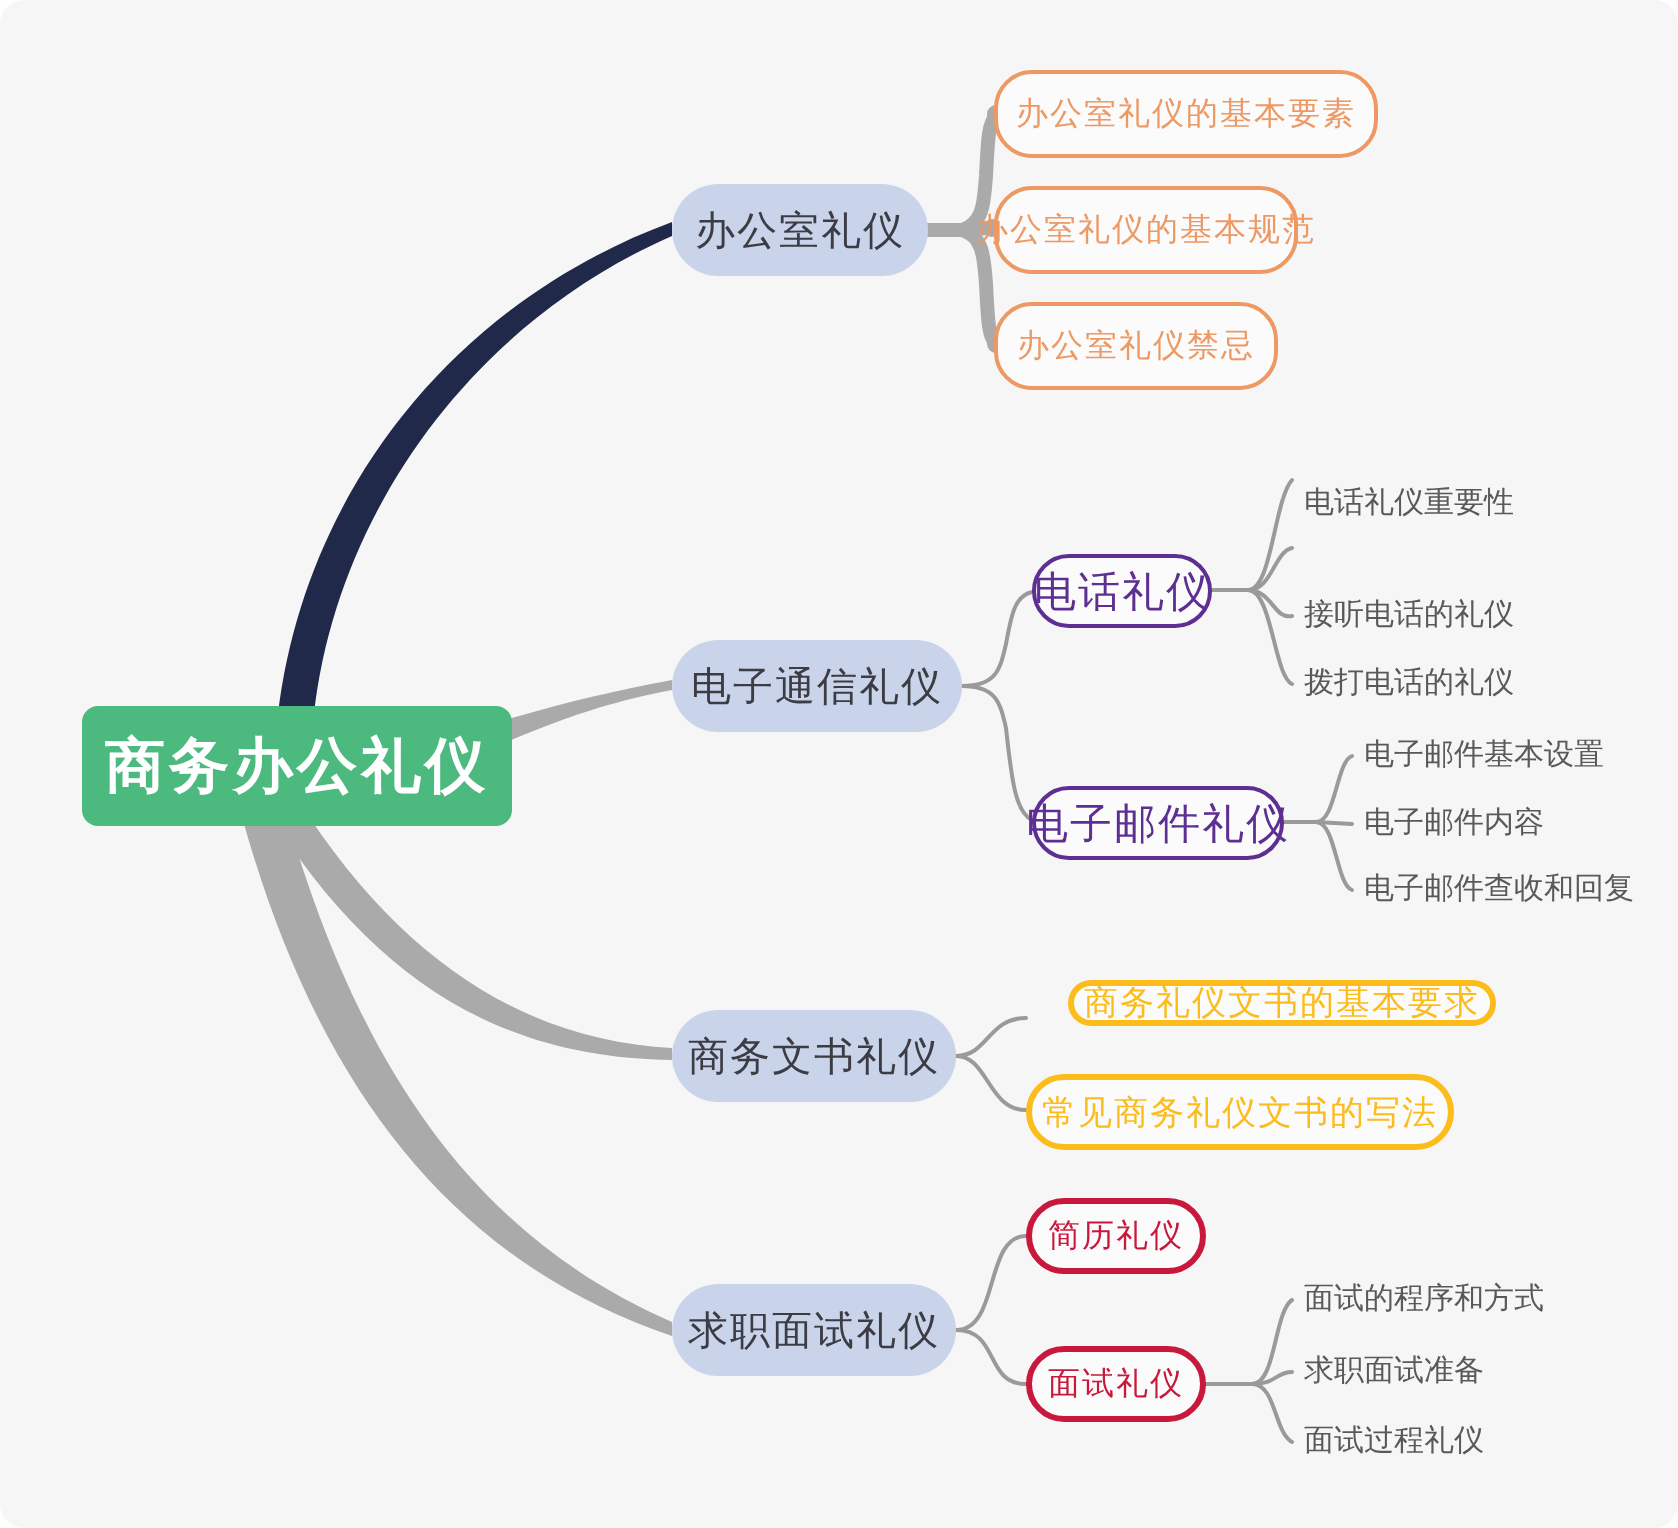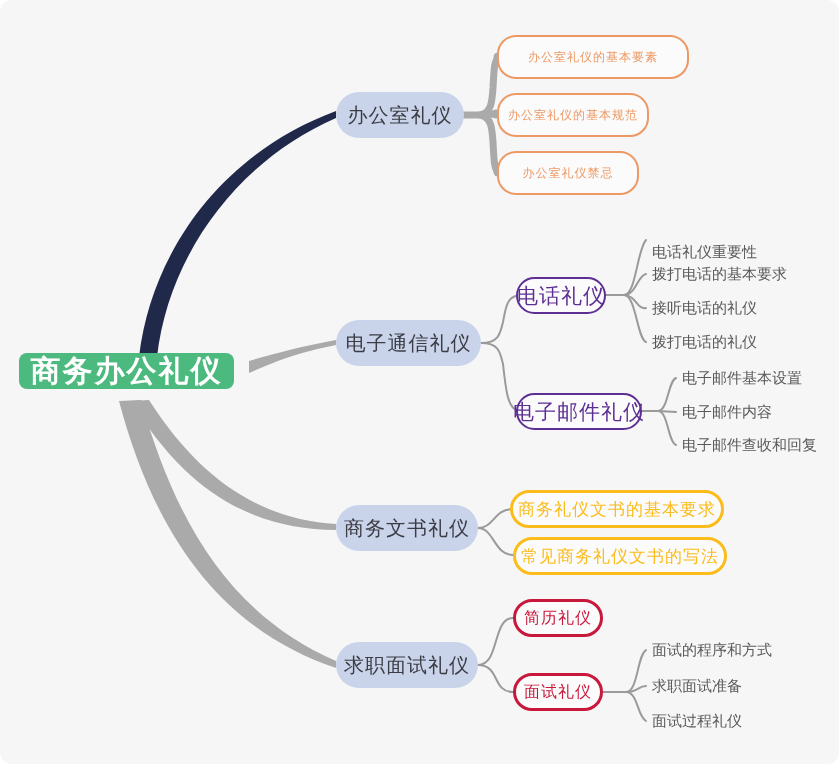--- a/index.html
+++ b/index.html
@@ -15,21 +15,21 @@
   }
   .root-node{
     background:var(--root-bg);color:var(--root-text);
     border-radius:8px;font-size:30px;font-weight:600;letter-spacing:2px;
   }
   .branch{
     background:var(--branch-bg);color:var(--branch-text);
     border-radius:23px;font-size:20px;letter-spacing:1px;
   }
   .child{border-radius:19px;background:#fbfbfc;letter-spacing:1px;}
-  .child.orange{border:2px solid var(--orange);color:var(--orange);font-size:12px;}
+  .child.orange{border:2px solid var(--orange);color:var(--orange);font-size:16px;}
   .child.purple{border:2px solid var(--purple);color:var(--purple);font-size:21px;}
   .child.yellow{border:3px solid var(--yellow);color:var(--yellow);font-size:17px;}
   .child.red{border:3px solid var(--red);color:var(--red);font-size:16px;}
   .leaf{
     position:absolute;font-size:15px;color:var(--leaf-text);
     height:20px;line-height:20px;white-space:nowrap;cursor:default;
   }
   .taper{stroke:none;}
   .taper.dark{fill:var(--line-dark);}
   .taper.gray{fill:var(--line-gray);}
@@ -93,44 +93,43 @@
     </g>
 
     <g>
       <path class="wire" d="M603,692 L626,692"></path>
       <path class="wire" d="M626,692 C638,692 637,656 646,650"></path>
       <path class="wire" d="M626,692 C638,692 638,686 646,686"></path>
       <path class="wire" d="M626,692 C638,692 637,716 646,721"></path>
     </g>
   </svg>
 
-  <div class="node root-node" style="left:19px;top:353px;width:215px;height:36px;">商务办公礼仪</div>
+  <div class="node root-node" style="left:41px;top:353px;width:215px;height:60px;">商务办公礼仪</div>
 
   <div class="node branch" style="left:336px;top:92px;width:128px;height:46px;">办公室礼仪</div>
   <div class="node branch" style="left:336px;top:320px;width:145px;height:46px;">电子通信礼仪</div>
   <div class="node branch" style="left:336px;top:505px;width:142px;height:46px;">商务文书礼仪</div>
   <div class="node branch" style="left:336px;top:642px;width:142px;height:46px;">求职面试礼仪</div>
 
   <div class="node child orange" style="left:497px;top:35px;width:192px;height:44px;">办公室礼仪的基本要素</div>
   <div class="node child orange" style="left:497px;top:93px;width:152px;height:44px;">办公室礼仪的基本规范</div>
   <div class="node child orange" style="left:497px;top:151px;width:142px;height:44px;">办公室礼仪禁忌</div>
 
   <div class="node child purple" style="left:516px;top:277px;width:90px;height:37px;">电话礼仪</div>
   <div class="node child purple" style="left:516px;top:393px;width:126px;height:37px;">电子邮件礼仪</div>
 
   <div class="leaf" style="left:652px;top:230px;margin-top:12px;">电话礼仪重要性</div>
-  <div class="leaf" style="left:652px;top:264px;">拨打电话的基本要求</div>
   <div class="leaf" style="left:652px;top:298px;">接听电话的礼仪</div>
   <div class="leaf" style="left:652px;top:332px;">拨打电话的礼仪</div>
 
   <div class="leaf" style="left:682px;top:368px;">电子邮件基本设置</div>
   <div class="leaf" style="left:682px;top:402px;">电子邮件内容</div>
   <div class="leaf" style="left:682px;top:435px;">电子邮件查收和回复</div>
 
-  <div class="node child yellow" style="left:510px;top:490px;width:214px;height:38px;">商务礼仪文书的基本要求</div>
+  <div class="node child yellow" style="left:534px;top:490px;width:214px;height:23px;">商务礼仪文书的基本要求</div>
   <div class="node child yellow" style="left:513px;top:537px;width:214px;height:38px;">常见商务礼仪文书的写法</div>
 
   <div class="node child red" style="left:513px;top:599px;width:90px;height:38px;">简历礼仪</div>
   <div class="node child red" style="left:513px;top:673px;width:90px;height:38px;">面试礼仪</div>
 
   <div class="leaf" style="left:652px;top:640px;">面试的程序和方式</div>
   <div class="leaf" style="left:652px;top:676px;">求职面试准备</div>
   <div class="leaf" style="left:652px;top:711px;">面试过程礼仪</div>
 
 </div>

